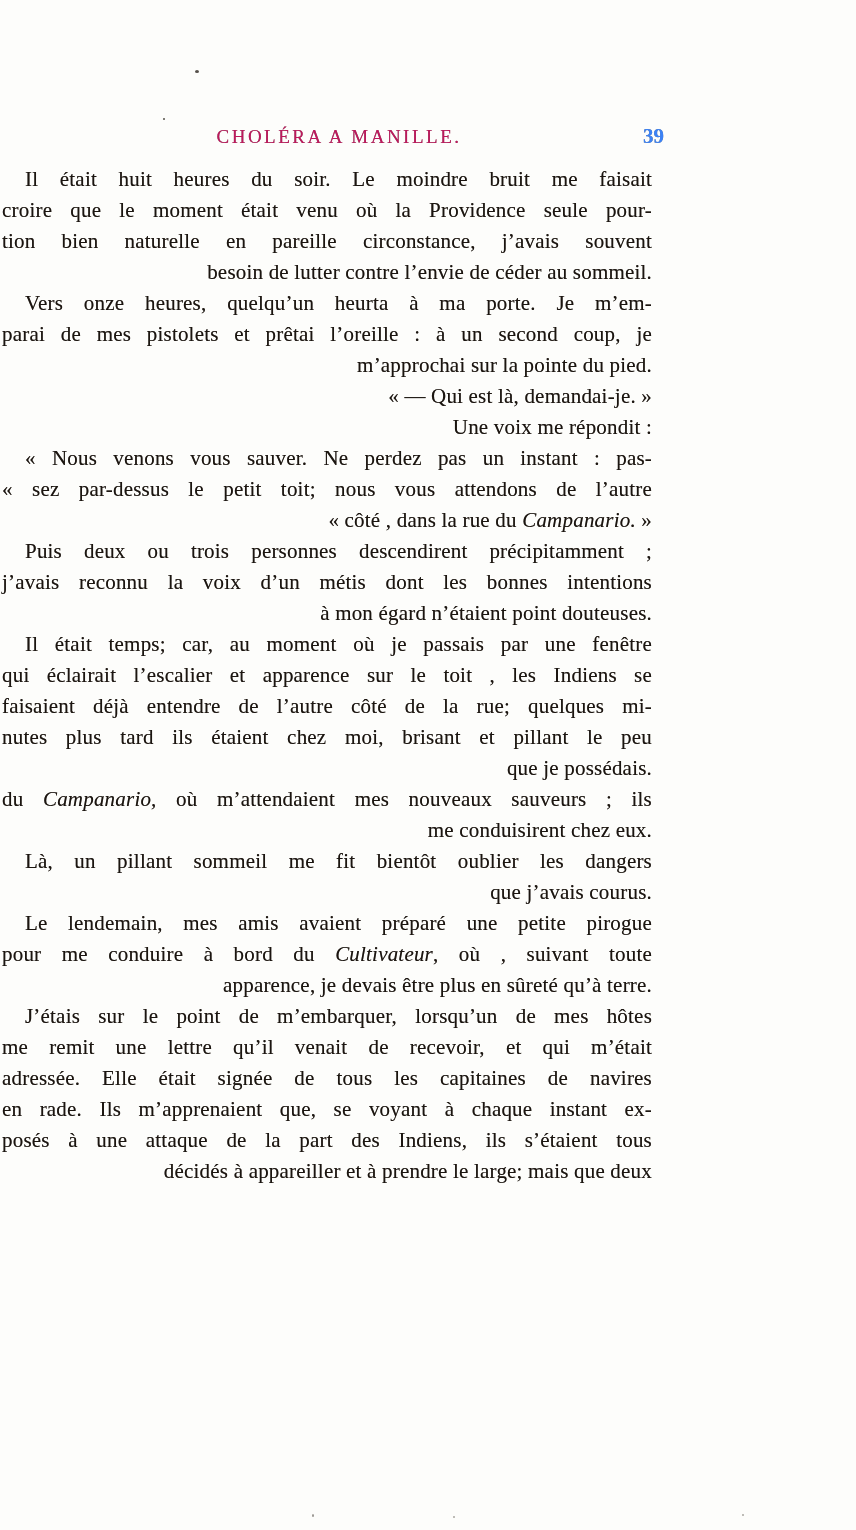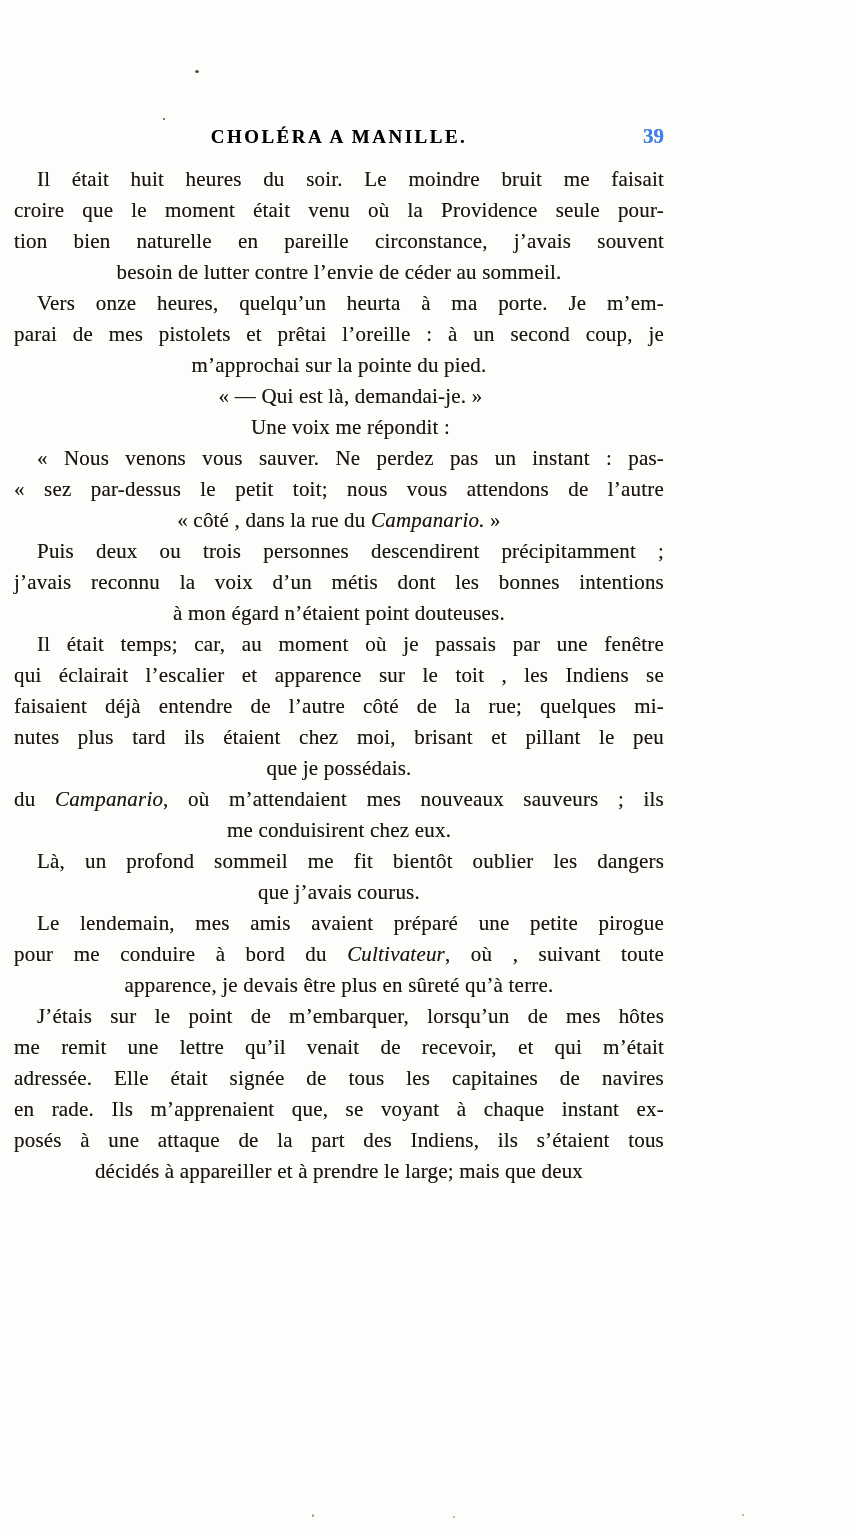--- a/index.html
+++ b/index.html
@@ -24,47 +24,47 @@
     width: 650px;
     height: 34px;
   }
   .running-title {
     position: absolute;
     left: 0;
     right: 0;
     top: 0;
     text-align: center;
     font-size: 19px;
-    font-weight: bold;
+    font-weight: normal;
     letter-spacing: 2.5px;
-    color: #000000;
+    color: #be185d;
     text-shadow: 0 0 0.5px rgba(30,20,10,0.55);
   }
   .page-number {
     position: absolute;
     right: 0;
     top: -2px;
     font-size: 21px;
     font-weight: bold;
     color: #3b82f6;
     text-shadow: 0 0 0.5px rgba(30,20,10,0.55);
   }
   
   .text-block {
     position: absolute;
-    left: 14px;
+    left: 2px;
     top: 164px;
     width: 650px;
   }
   .paragraph { margin: 0; padding: 0; }
   .line {
     height: 31px;
     line-height: 31px;
     font-size: 21px;
-    text-align: center;
+    text-align: right;
     white-space: normal;
     letter-spacing: 0.2px;
     text-shadow: 0 0 0.6px rgba(25,18,10,0.5);
   }
   .line.fill {
     text-align: justify;
     text-align-last: justify;
   }
   .line.indent { text-indent: 23px; }
   .line i { font-style: italic; }
@@ -123,21 +123,21 @@
         <div class="line fill"><span>qui éclairait l’escalier et apparence sur le toit , les Indiens se</span></div>
         <div class="line fill"><span>faisaient déjà entendre de l’autre côté de la rue; quelques mi-</span></div>
         <div class="line fill"><span>nutes plus tard ils étaient chez moi, brisant et pillant le peu</span></div>
         <div class="line"><span>que je possédais.</span></div>
       </div>
       <div class="paragraph">
         <div class="line fill"><span>du </span><i>Campanario,</i><span> où m’attendaient mes nouveaux sauveurs ; ils</span></div>
         <div class="line"><span>me conduisirent chez eux.</span></div>
       </div>
       <div class="paragraph">
-        <div class="line indent fill"><span>Là, un profond sommeil me fit bientôt oublier les dangers</span></div>
+        <div class="line indent fill"><span>Là, un pillant sommeil me fit bientôt oublier les dangers</span></div>
         <div class="line"><span>que j’avais courus.</span></div>
       </div>
       <div class="paragraph">
         <div class="line indent fill"><span>Le lendemain, mes amis avaient préparé une petite pirogue</span></div>
         <div class="line fill"><span>pour me conduire à bord du </span><i>Cultivateur</i><span>, où , suivant toute</span></div>
         <div class="line"><span>apparence, je devais être plus en sûreté qu’à terre.</span></div>
       </div>
       <div class="paragraph">
         <div class="line indent fill"><span>J’étais sur le point de m’embarquer, lorsqu’un de mes hôtes</span></div>
         <div class="line fill"><span>me remit une lettre qu’il venait de recevoir, et qui m’était</span></div>

